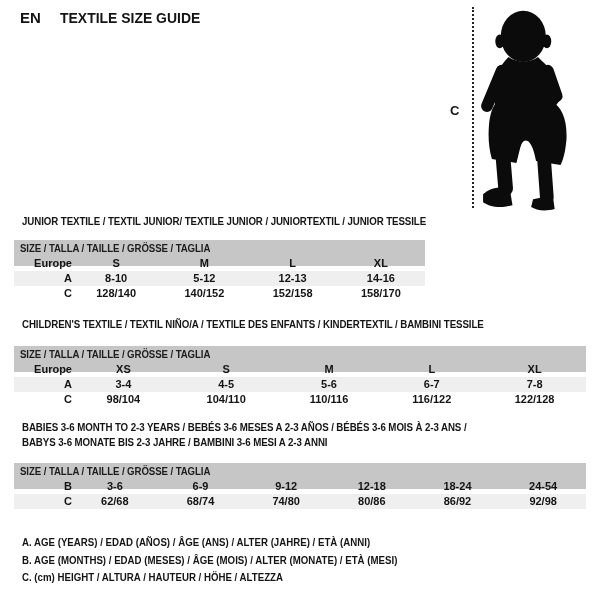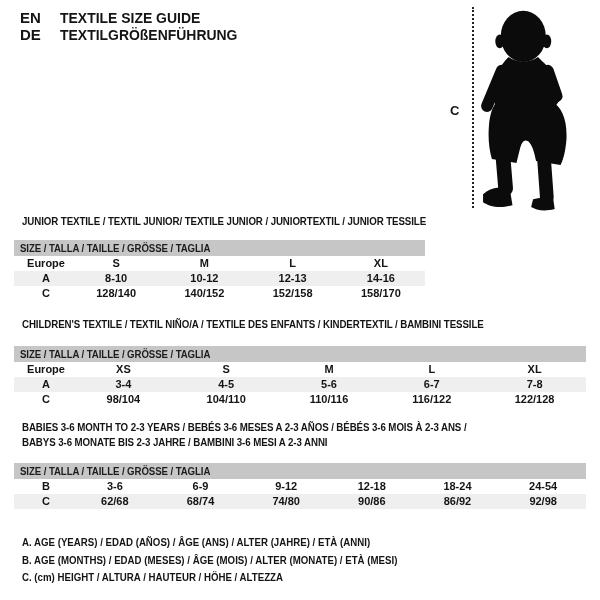--- a/index.html
+++ b/index.html
@@ -23,51 +23,47 @@
   .height-label{left:450px;top:103px;font-weight:700;font-size:13px;}
 
   
   .sec-title{left:22px;font-weight:700;font-size:10.8px;line-height:14.5px;
     white-space:nowrap;letter-spacing:-.1px;transform:scaleX(.9);transform-origin:0 0;}
   .notes{left:22px;top:534px;font-weight:700;font-size:11px;line-height:17.5px;
     transform:scaleX(.88);transform-origin:0 0;}
   .note-line{white-space:nowrap;}
 
   
-  .size-bar{height:16px;background:#c6c6c6;font-weight:700;font-size:10.5px;
+  .size-bar{height:26px;background:#c6c6c6;font-weight:700;font-size:10.5px;
     line-height:16px;padding-left:6px;box-sizing:border-box;
     letter-spacing:-.1px;color:#1c1c1c;}
   .size-bar span{display:inline-block;transform:scaleX(.92);transform-origin:0 50%;white-space:nowrap;}
   table.size-tbl{border-collapse:collapse;table-layout:fixed;font-weight:700;font-size:11px;}
   table.size-tbl td{height:15px;padding:0;text-align:center;vertical-align:middle;line-height:15px;}
-  table.size-tbl td.lbl{text-align:center;padding-left:6px;}
+  table.size-tbl td.lbl{text-align:right;padding-left:6px;}
   table.size-tbl tr:nth-child(2){background:#efefef;}
 
   .t1-bar{left:14px;top:240px;width:411px;}
   .t1{left:14px;top:256px;width:411px;}
   .t2-bar{left:14px;top:346px;width:572px;}
   .t2{left:14px;top:362px;width:572px;}
   .t3-bar{left:14px;top:463px;width:572px;}
   .t3{left:14px;top:479px;width:572px;}
   .title1{top:214px;}
   .title2{top:317px;}
   .title3{top:420px;}
 </style>
 </head>
 <body>
 
 <div class="abs lang-block">
   <div class="lang-row">
     <span class="lang-code">EN</span>
     <span class="lang-title">TEXTILE SIZE GUIDE</span>
   </div>
-  <div class="lang-row">
-    <span class="lang-code">DE</span>
-    <span class="lang-title">TEXTILGRÖßENFÜHRUNG</span>
-  </div>
 </div>
 
 <div class="abs height-line"></div>
 <div class="abs height-label">C</div>
 <svg class="abs figure-box" viewBox="0 0 120 212" xmlns="http://www.w3.org/2000/svg">
   <g fill="#0b0b0b" stroke="#0b0b0b">
 
     <ellipse cx="45" cy="33" rx="23" ry="26" stroke="none"></ellipse>
     <ellipse cx="21" cy="38" rx="4.5" ry="7" stroke="none"></ellipse>
     <ellipse cx="69" cy="38" rx="4.5" ry="7" stroke="none"></ellipse>
@@ -104,21 +100,21 @@
       <tr>
     <td class="lbl">Europe</td>
     <td>S</td>
     <td>M</td>
     <td>L</td>
     <td>XL</td>
   </tr>
   <tr>
     <td class="lbl">A</td>
     <td>8-10</td>
-    <td>10-12</td>
+    <td>5-12</td>
     <td>12-13</td>
     <td>14-16</td>
   </tr>
   <tr>
     <td class="lbl">C</td>
     <td>128/140</td>
     <td>140/152</td>
     <td>152/158</td>
     <td>158/170</td>
   </tr>
@@ -191,21 +187,21 @@
     <td>9-12</td>
     <td>12-18</td>
     <td>18-24</td>
     <td>24-54</td>
   </tr>
   <tr>
     <td class="lbl">C</td>
     <td>62/68</td>
     <td>68/74</td>
     <td>74/80</td>
-    <td>90/86</td>
+    <td>80/86</td>
     <td>86/92</td>
     <td>92/98</td>
   </tr>
 </tbody>
   </table>
 
 <div class="abs notes">
   <div class="note-line">A. AGE (YEARS) / EDAD (AÑOS) / ÂGE (ANS) / ALTER (JAHRE) / ETÀ (ANNI)</div>
   <div class="note-line">B. AGE (MONTHS) / EDAD (MESES) / ÂGE (MOIS) / ALTER (MONATE) / ETÀ (MESI)</div>
   <div class="note-line">C. (cm) HEIGHT / ALTURA / HAUTEUR / HÖHE / ALTEZZA</div>

